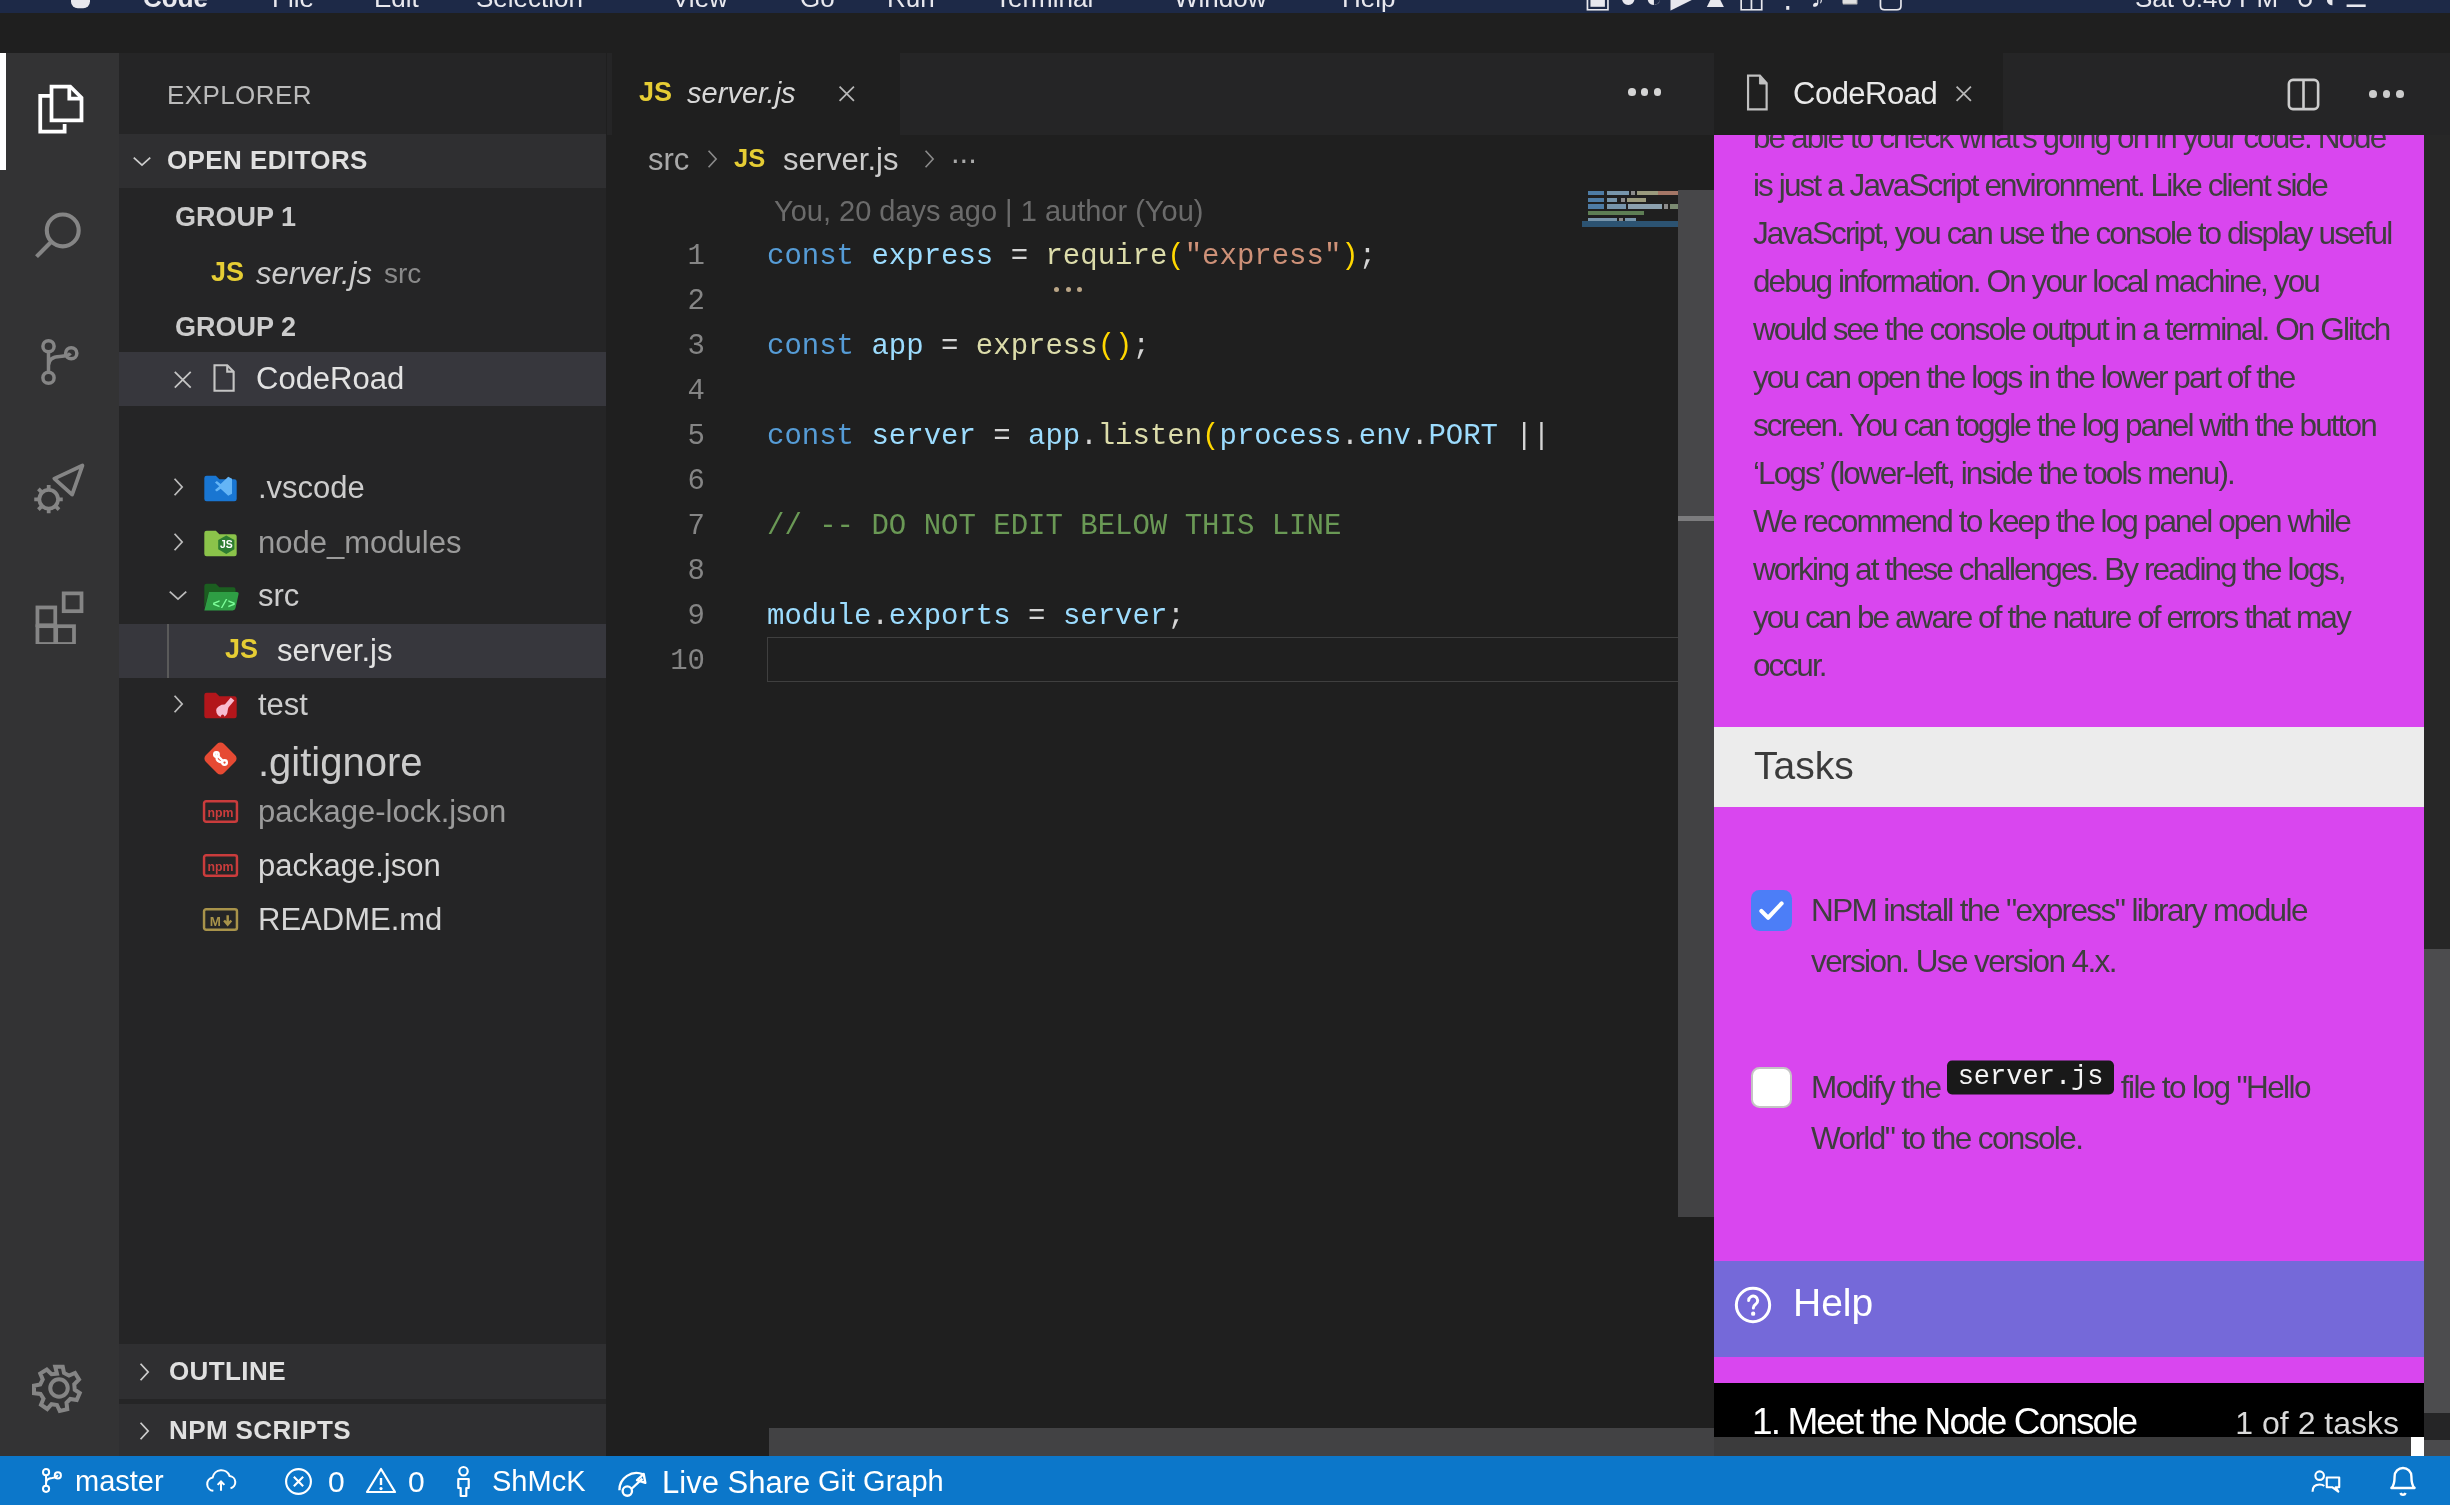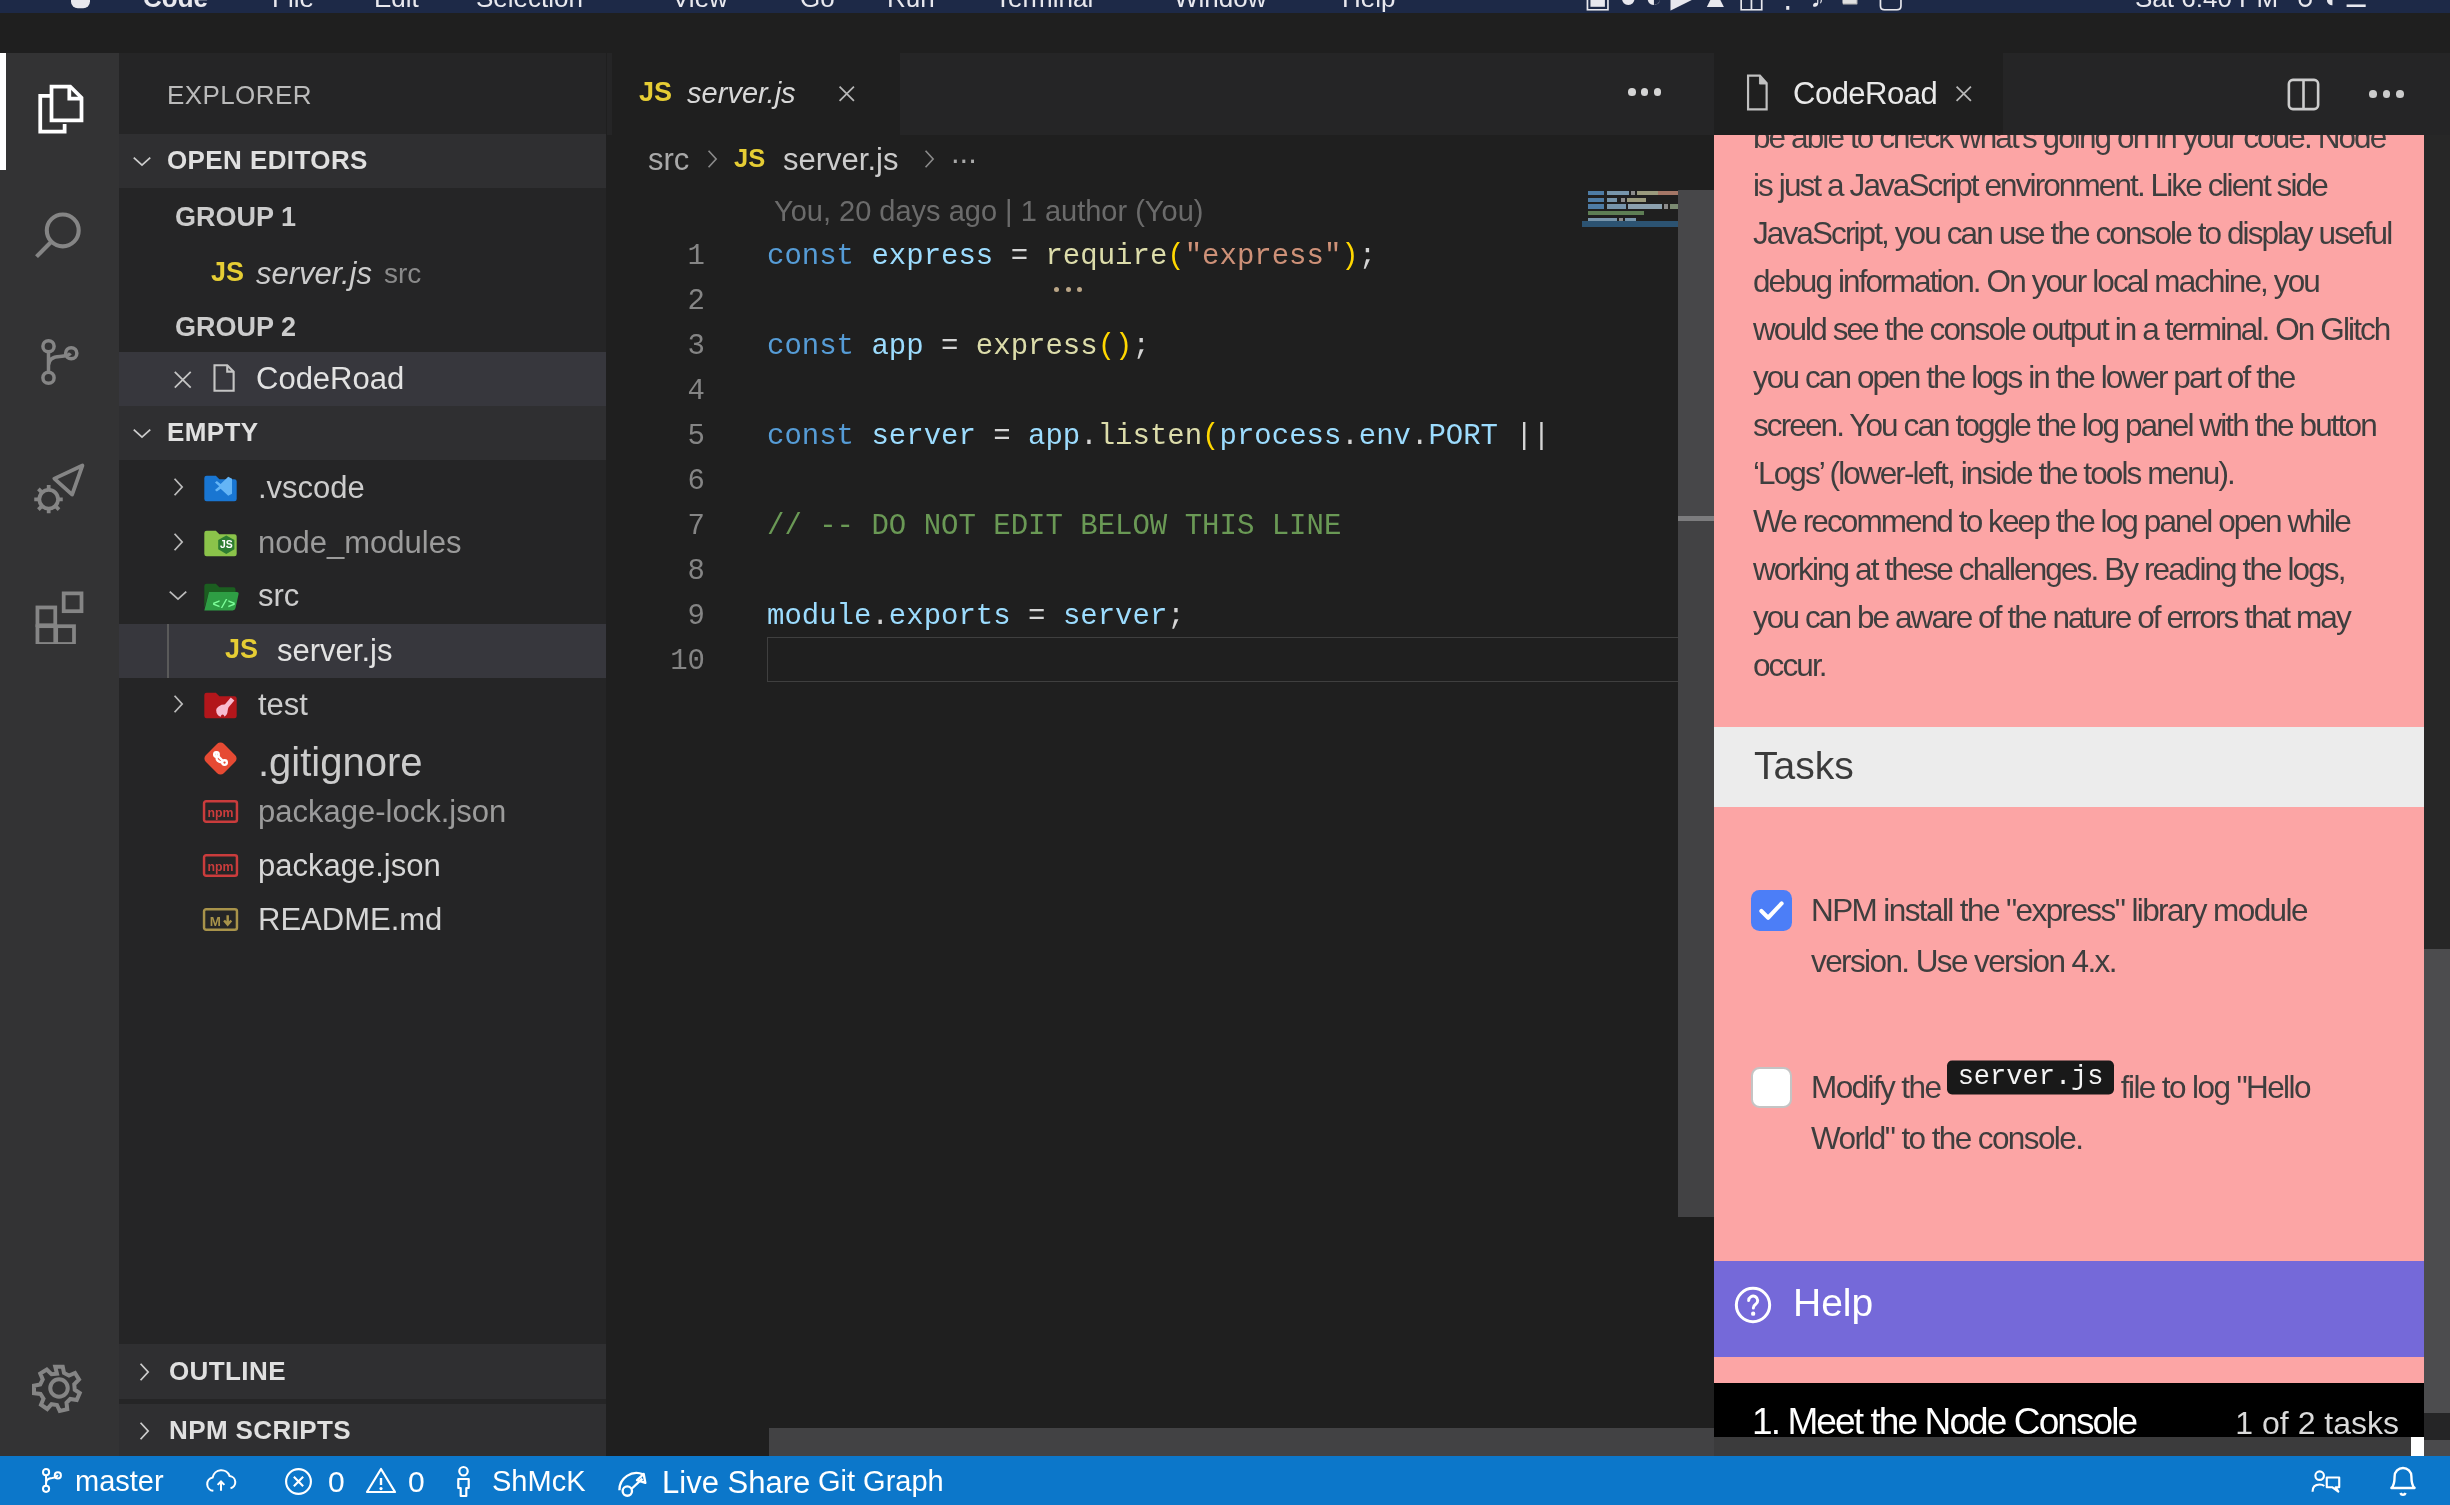--- a/index.html
+++ b/index.html
@@ -93,26 +93,20 @@
       <svg class="abs" style="left:51px;top:14.5px;" width="25.5" height="25.5" viewBox="0 0 16 16">
           <path d="M3 3 L13 13 M13 3 L3 13" stroke="#c5c5c5" stroke-width="1.1" fill="none"></path>
         </svg>
       <svg class="abs" style="left:87px;top:9.4px;" width="34" height="34" viewBox="0 0 32 32">
           <path d="M8 4 h12 l6 6 v18 h-18 z" fill="none" stroke="#c5c5c5" stroke-width="2"></path>
           <path d="M20 4 v6 h6" fill="none" stroke="#c5c5c5" stroke-width="2"></path>
         </svg>
       <div class="abs" style="left:137px;top:9.4px;font-size:31px;color:#e2e2e2;">CodeRoad</div>
     </div>
 
-    <div class="abs" style="left:0;top:353px;width:487px;height:54px;background:#2f2f31;">
-      <svg class="abs" style="left:12px;top:16px;" width="22" height="22" viewBox="0 0 16 16">
-          <path d="M2 5.5 L8 11 L14 5.5" stroke="#cccccc" stroke-width="1.3" fill="none"></path>
-        </svg>
-      <div class="abs" style="left:48px;top:11px;font-size:26px;font-weight:bold;color:#e0e0e0;letter-spacing:0.4px;">EMPTY</div>
-    </div>
 
     <div class="abs" id="row-vscode" style="left:0;top:408px;width:487px;height:54px;">
       <svg class="abs" style="left:48px;top:15.3px;" width="22" height="22" viewBox="0 0 16 16">
           <path d="M5.5 2 L11 8 L5.5 14" stroke="#bbbbbb" stroke-width="1.3" fill="none"></path>
         </svg>
       <svg class="abs" style="left:83px;top:8.5px;" width="37" height="37" viewBox="0 0 32 32">
           <path d="M2 7 q0-2 2-2 h8 l3 3 h13 q2 0 2 2 v15 q0 2-2 2 H4 q-2 0-2-2 z" fill="#1976d2"></path>
           <path d="M24 9 l-8 7.5 -4-3 -2 1.5 4.5 4 -4.5 4 2 1.5 4-3 8 7.5 4-2 v-16 z" fill="#64b5f6" transform="translate(3,-1.5) scale(0.82)"></path>
         </svg>
       <div class="abs" style="left:139px;top:9.4px;font-size:31px;color:#cccccc;">.vscode</div>
@@ -307,21 +301,21 @@
     <svg class="abs" style="left:570px;top:22px;" width="39" height="39" viewBox="0 0 24 24">
         <rect x="3" y="3" width="18" height="18" rx="2.5" fill="none" stroke="#cccccc" stroke-width="1.6"></rect>
         <path d="M12 3 v18" stroke="#cccccc" stroke-width="1.6"></path>
       </svg>
     <div class="abs" style="left:655px;top:37px;width:51px;height:10.2px;">
       <div class="abs" style="left:0;top:0;width:7.7px;height:7.7px;border-radius:50%;background:#cccccc;"></div>
       <div class="abs" style="left:13.6px;top:0;width:7.7px;height:7.7px;border-radius:50%;background:#cccccc;"></div>
       <div class="abs" style="left:27px;top:0;width:7.7px;height:7.7px;border-radius:50%;background:#cccccc;"></div>
     </div>
 
-    <div class="abs" id="webview" style="left:0;top:82px;width:710px;height:1321px;background:#fca5a5;overflow:hidden;text-decoration:underline;">
+    <div class="abs" id="webview" style="left:0;top:82px;width:710px;height:1321px;background:#d946ef;overflow:hidden;text-decoration:underline;">
 
       <div class="abs" style="left:39px;top:-22px;width:698px;font-size:31.5px;letter-spacing:-1.9px;line-height:48px;color:#3e3e3e;white-space:nowrap;">be able to check what's going on in your code. Node<br>is just a JavaScript environment. Like client side<br>JavaScript, you can use the console to display useful<br>debug information. On your local machine, you<br>would see the console output in a terminal. On Glitch<br>you can open the logs in the lower part of the<br>screen. You can toggle the log panel with the button<br>‘Logs’ (lower-left, inside the tools menu).<br>We recommend to keep the log panel open while<br>working at these challenges. By reading the logs,<br>you can be aware of the nature of errors that may<br>occur.</div>
 
       <div class="abs" style="left:0;top:592px;width:710px;height:80px;background:#ececec;">
         <div class="abs" style="left:40px;top:17px;font-size:39px;color:#3b3b3b;">Tasks</div>
       </div>
 
       <div class="abs" style="left:37px;top:755px;width:41px;height:41px;border-radius:8.5px;background:#4c7ef7;">
         <svg class="abs" style="left:6.8px;top:8.5px;" width="27" height="24" viewBox="0 0 16 14">
             <path d="M2 7 L6 11 L14 2.5" stroke="#ffffff" stroke-width="2.4" fill="none" stroke-linecap="round" stroke-linejoin="round"></path>

